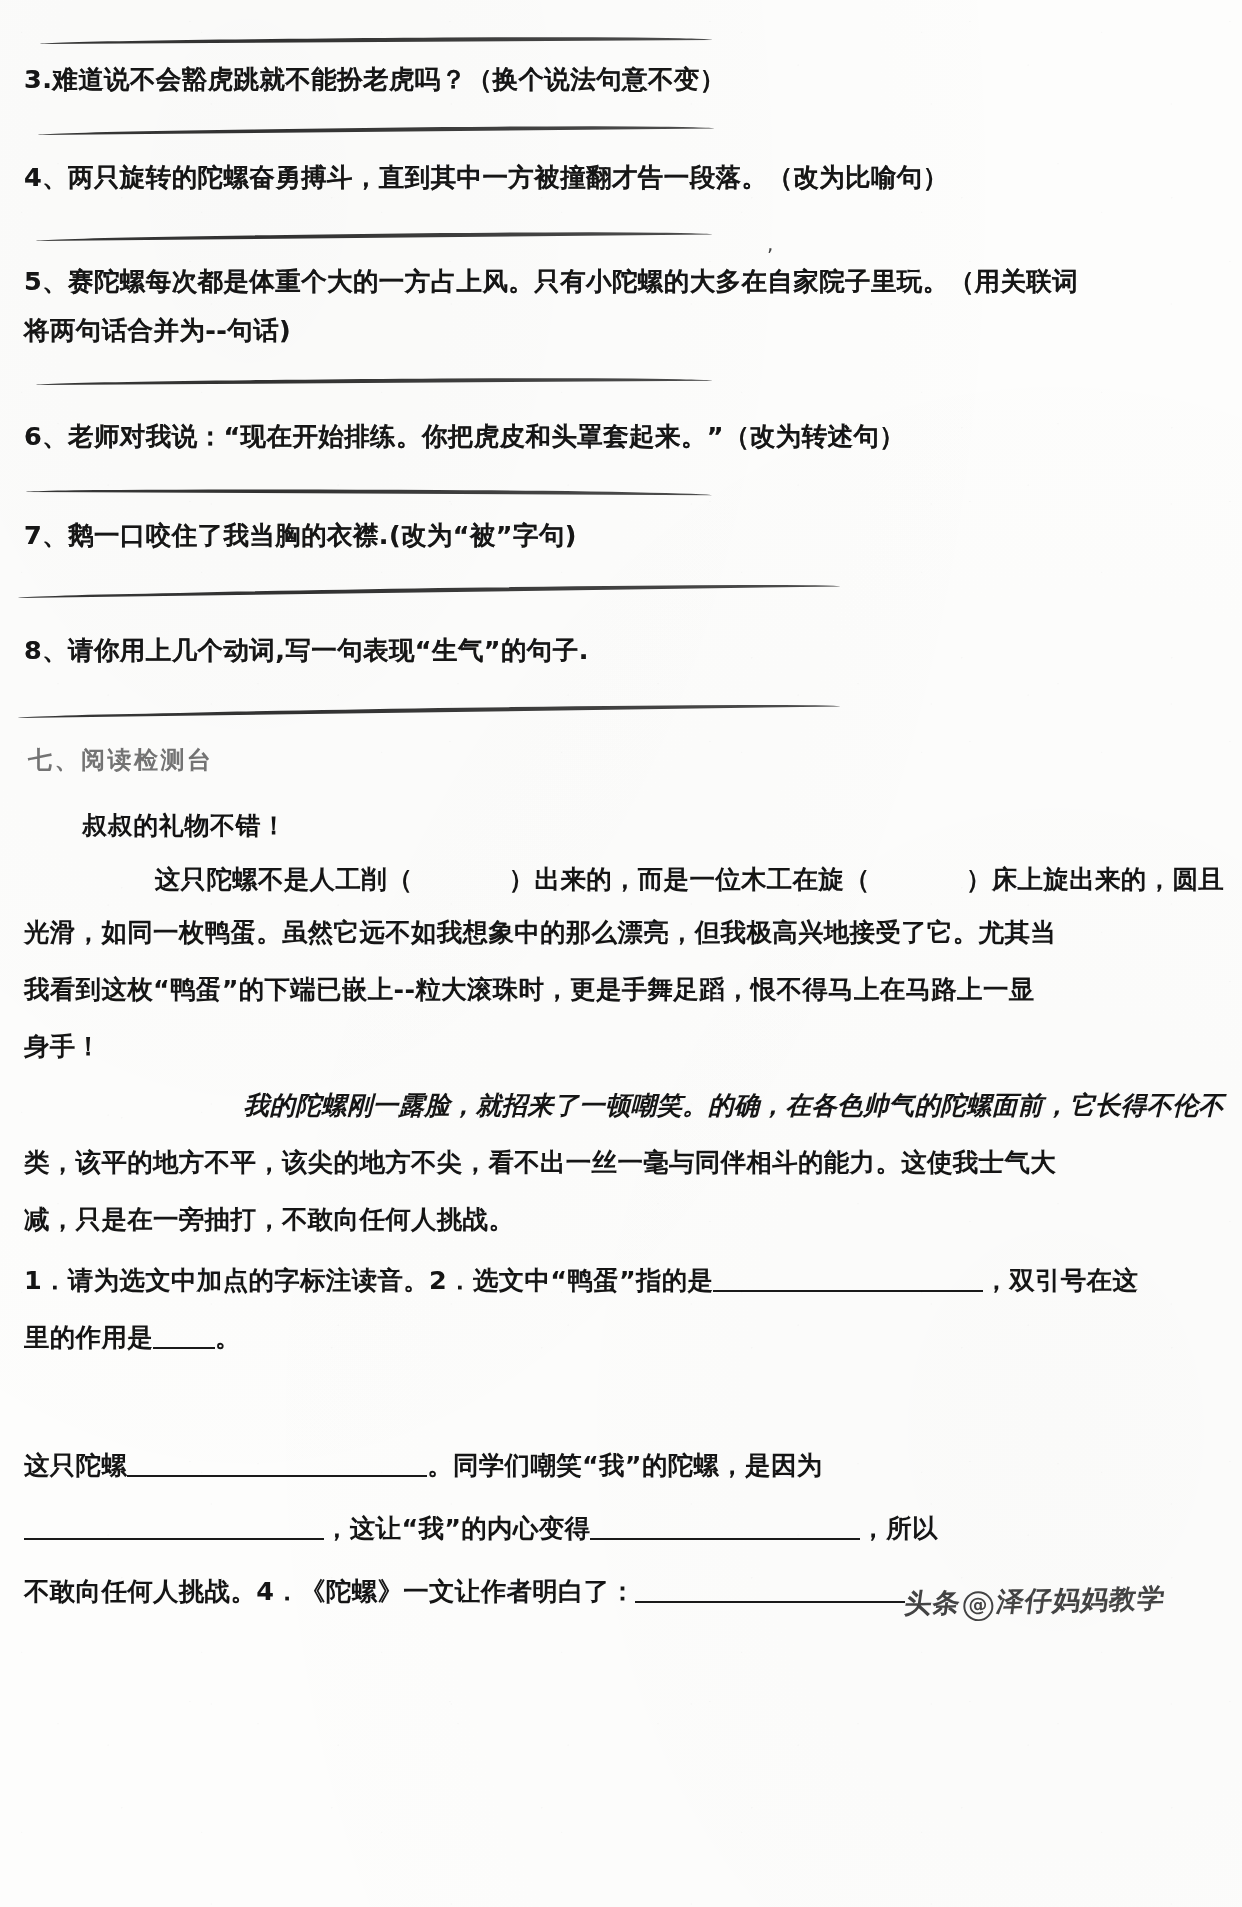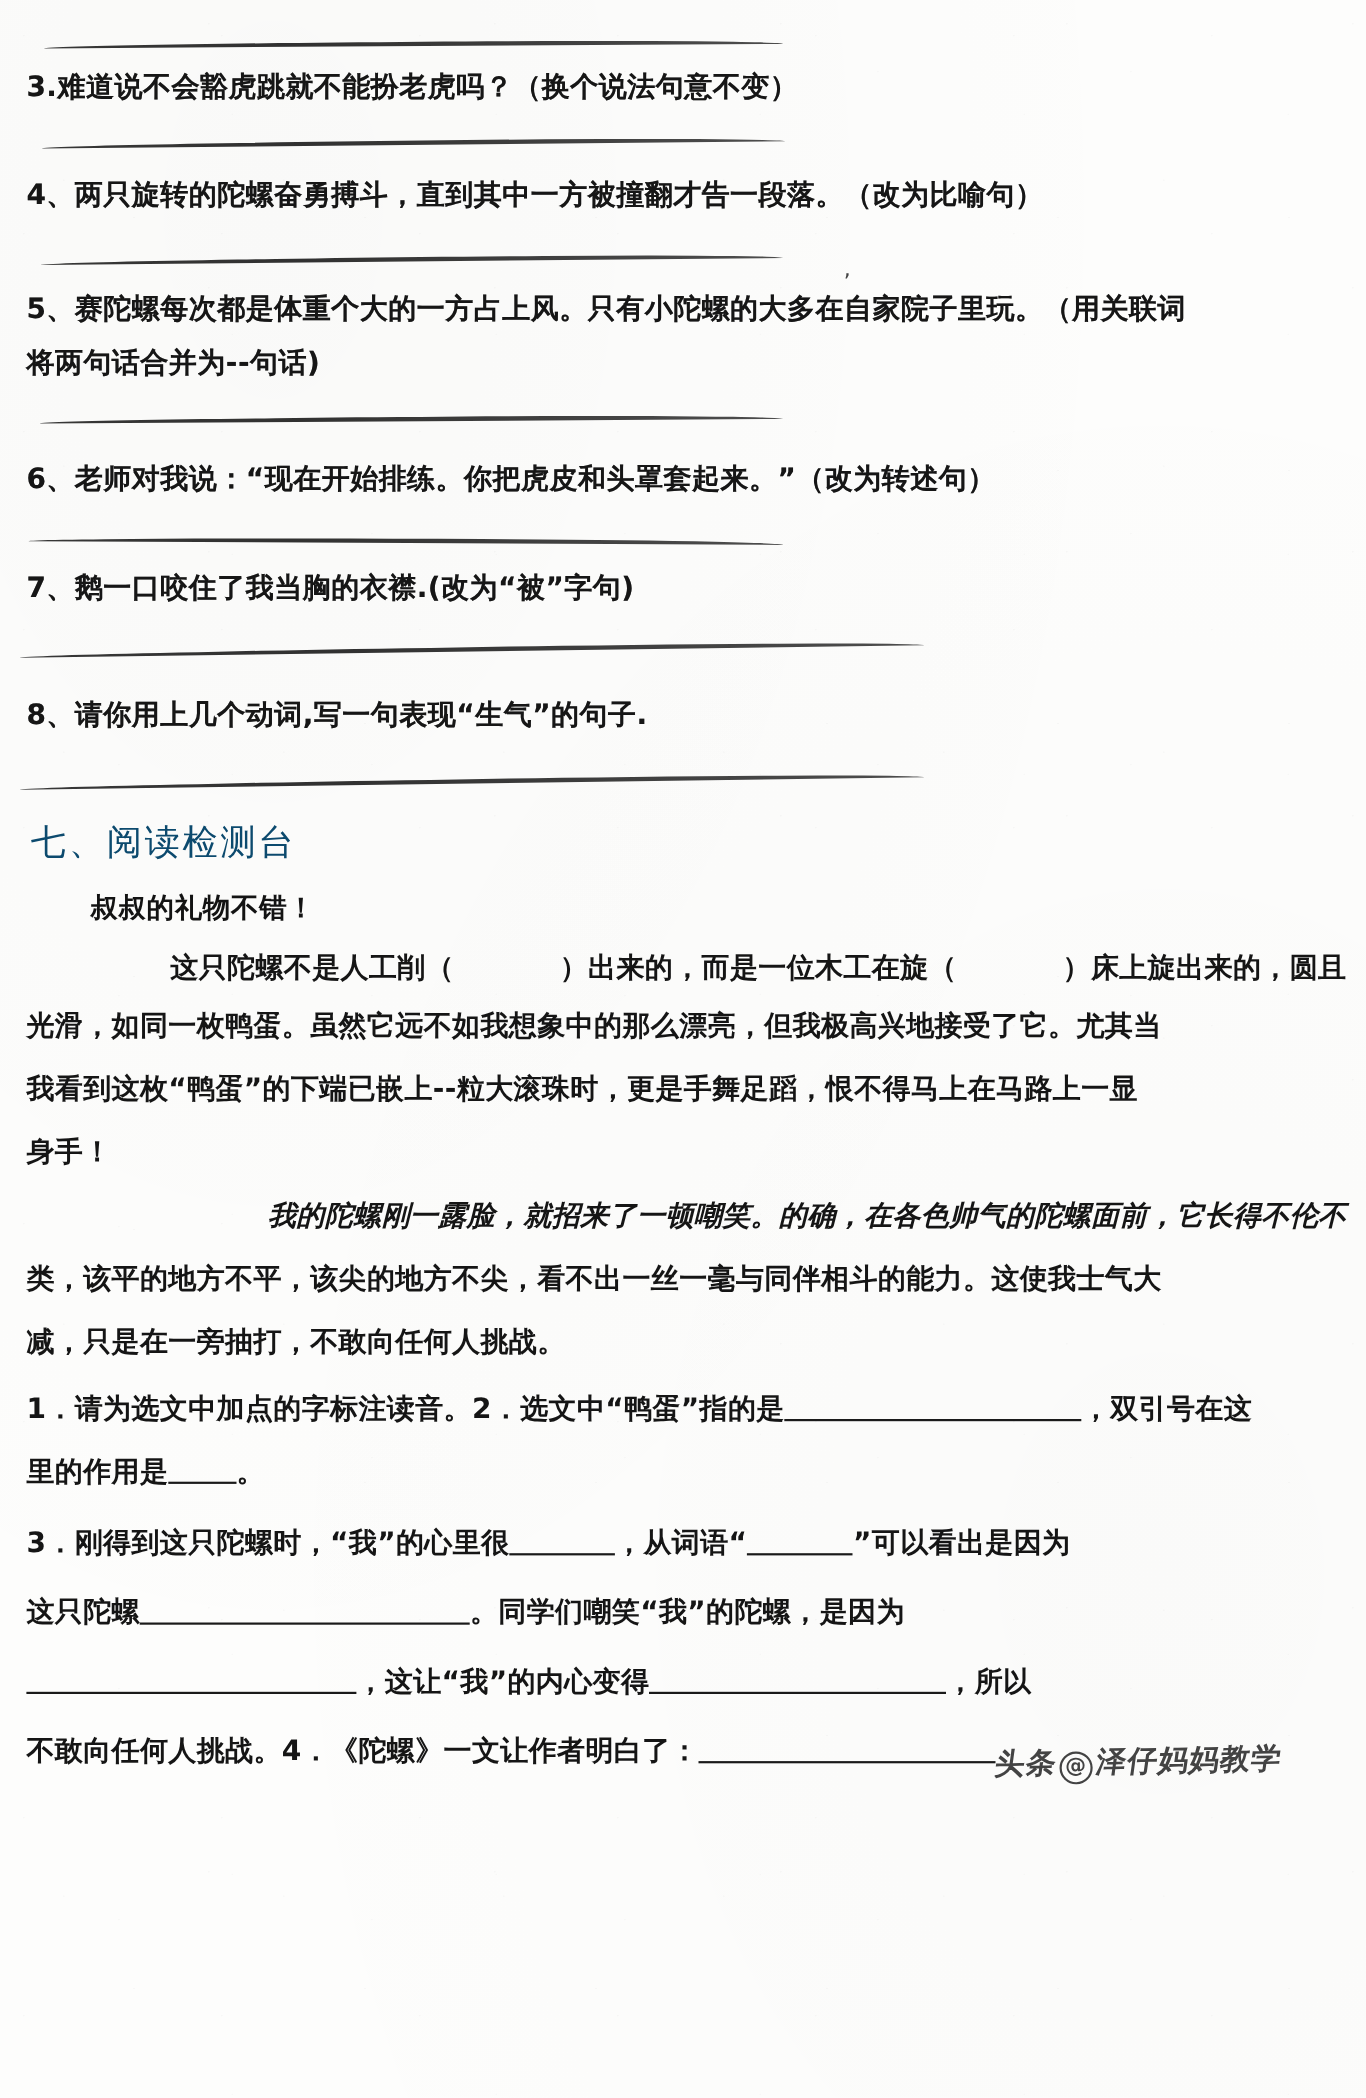--- a/index.html
+++ b/index.html
@@ -64,24 +64,24 @@
         rgba(20,20,20,0.95) 35%,
         rgba(20,20,20,0.88) 70%,
         rgba(20,20,20,0.82) 100%);
     border-radius: 60% 40% 50% 50% / 100% 100% 0% 0%;
   }
 
   
   .section-heading {
     position: absolute;
     left: 28px;
-    font-size: 32px;
-    font-weight: 400;
+    font-size: 24px;
+    font-weight: 700;
     letter-spacing: 2.5px;
-    color: #0c4a6e;
+    color: #737373;
   }
 
   
   .passage-title {
     position: absolute;
     left: 82px;
     font-size: 25px;
     font-weight: 600;
     letter-spacing: 0.6px;
   }
@@ -216,23 +216,20 @@
   <div class="passage-line" style="top:1202px;">减，只是在一旁抽打，不敢向任何人挑战。</div>
 
   <div class="passage-line" style="top:1263px;">
     <span>1．请为选文中加点的字标注读音。2．选文中“鸭蛋”指的是</span><span class="blank xl"></span><span>，双引号在这</span>
   </div>
 
   <div class="passage-line" style="top:1320px;">
     <span>里的作用是</span><span class="blank xs"></span><span>。</span>
   </div>
 
-  <div class="passage-line" style="top:1385px;">
-    <span>3．刚得到这只陀螺时，“我”的心里很</span><span class="blank s"></span><span>，从词语“</span><span class="blank s"></span><span>”可以看出是因为</span>
-  </div>
 
   <div class="passage-line" style="top:1511px;">
     <span class="blank xxl"></span><span>，这让“我”的内心变得</span><span class="blank xl"></span><span>，所以</span>
   </div>
 
   <div class="passage-line" style="top:1448px;">
     <span>这只陀螺</span><span class="blank xxl"></span><span>。同学们嘲笑“我”的陀螺，是因为</span>
   </div>
 
   <div class="passage-line" style="top:1574px;">

